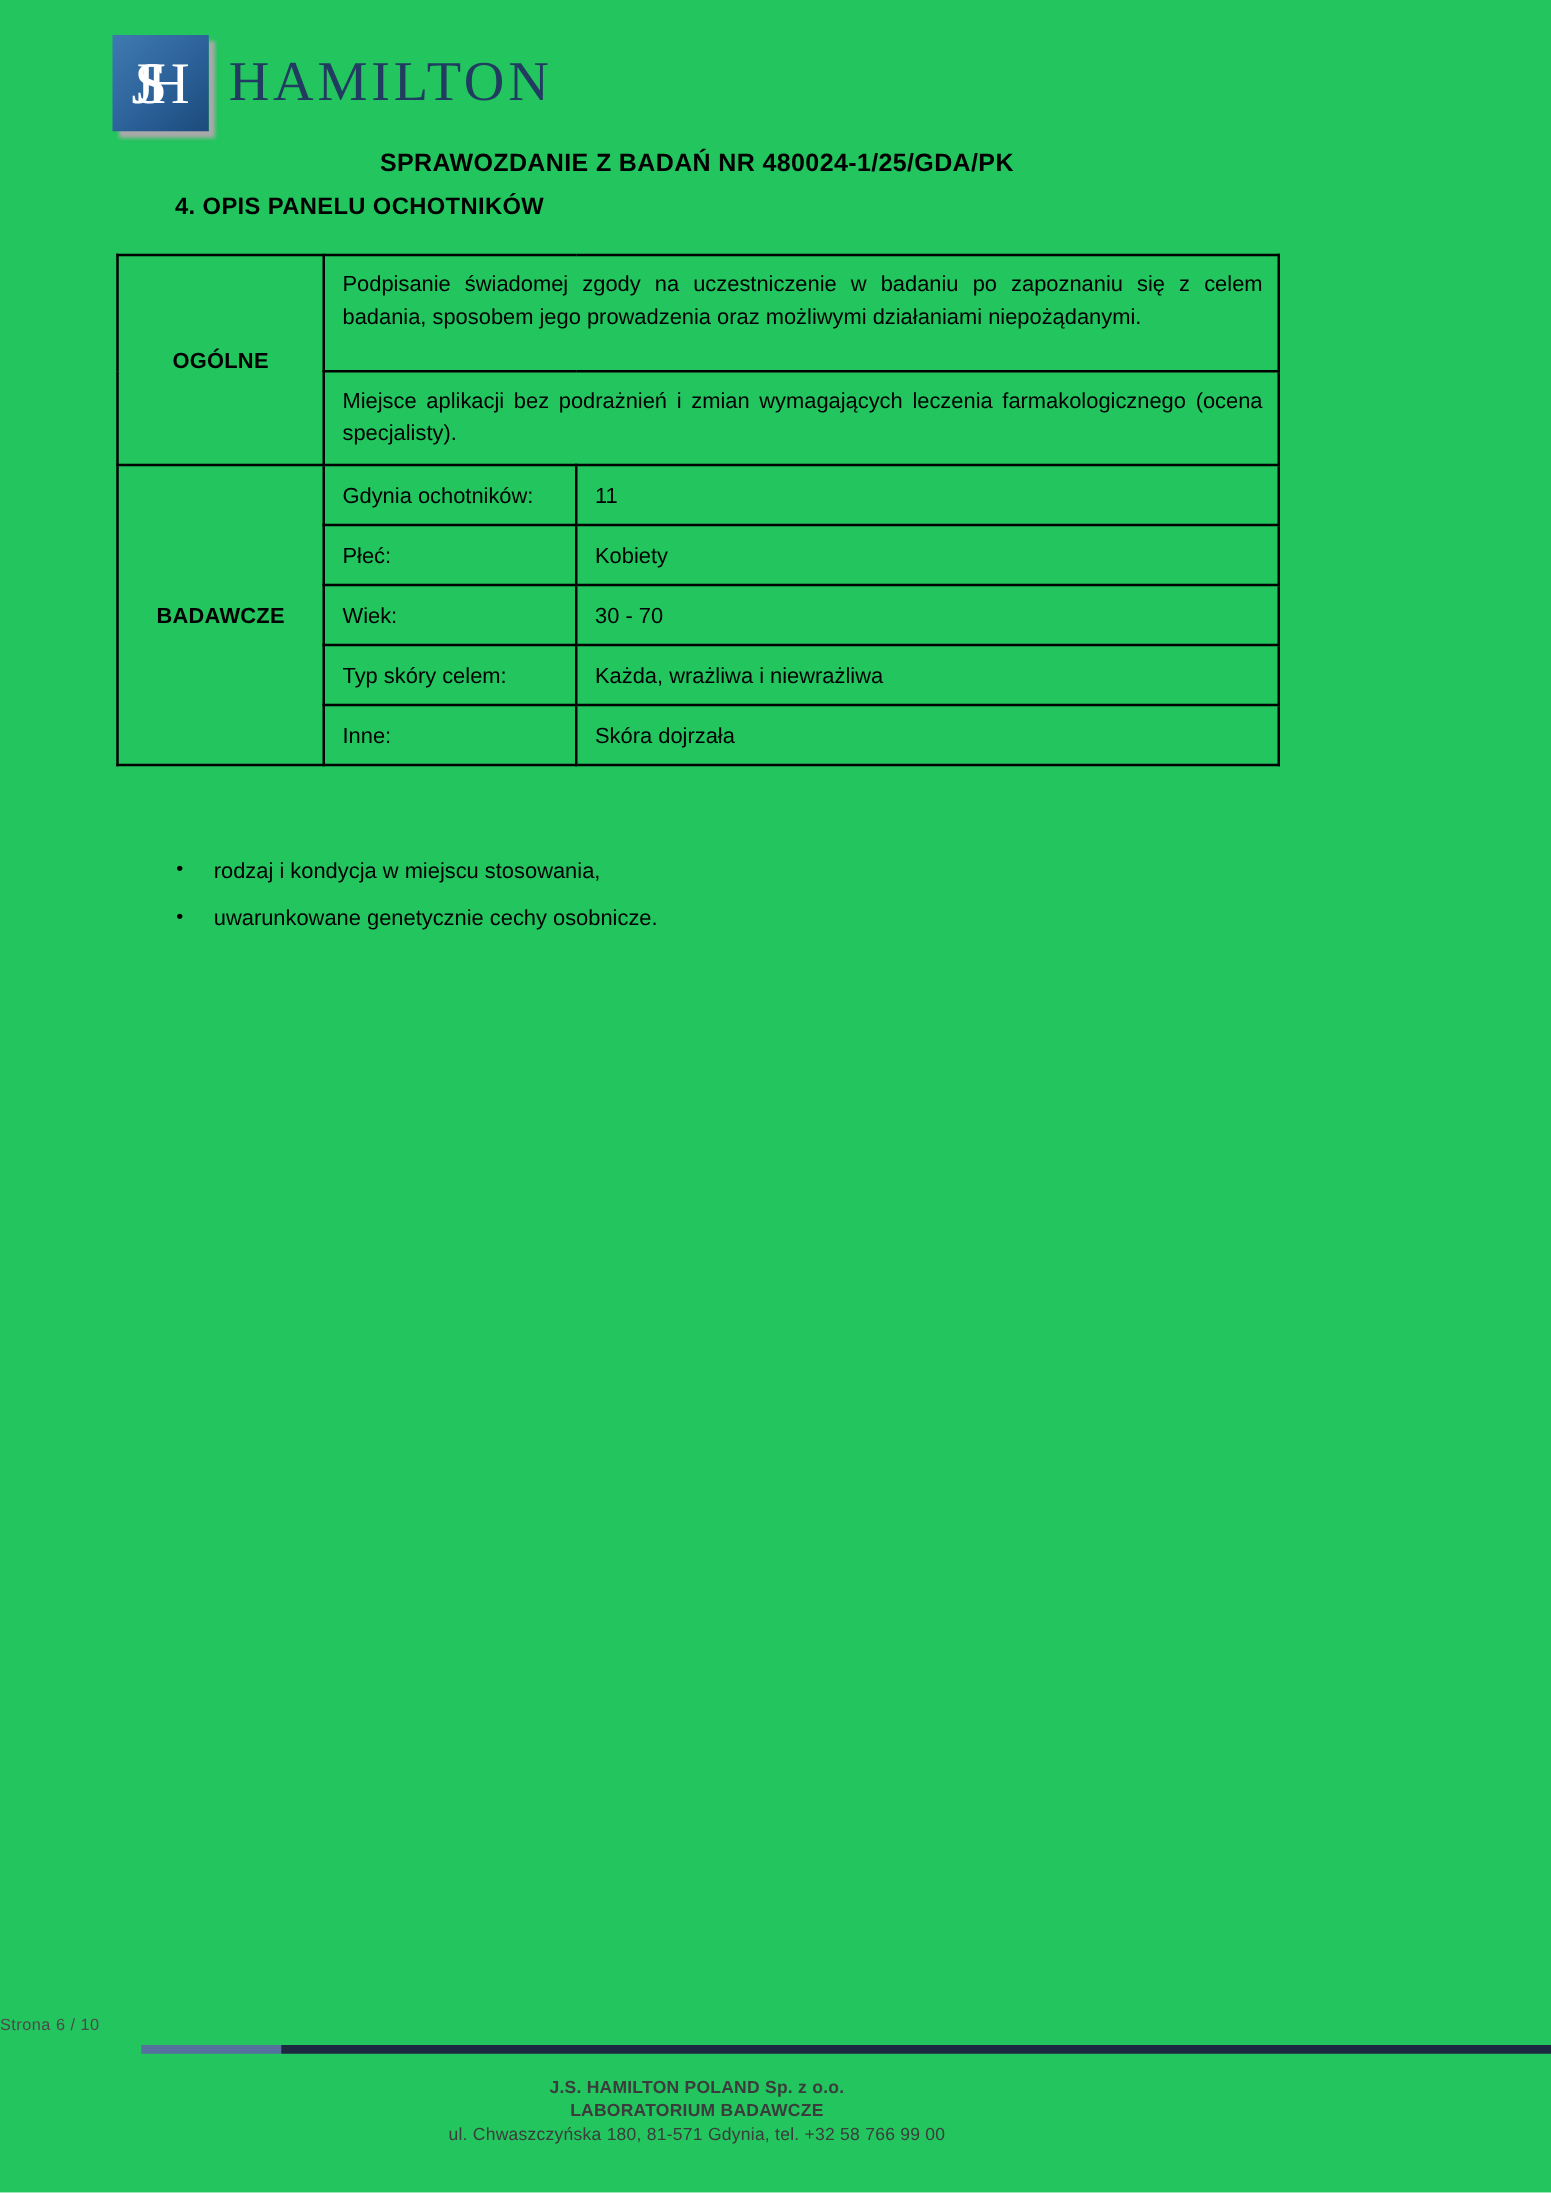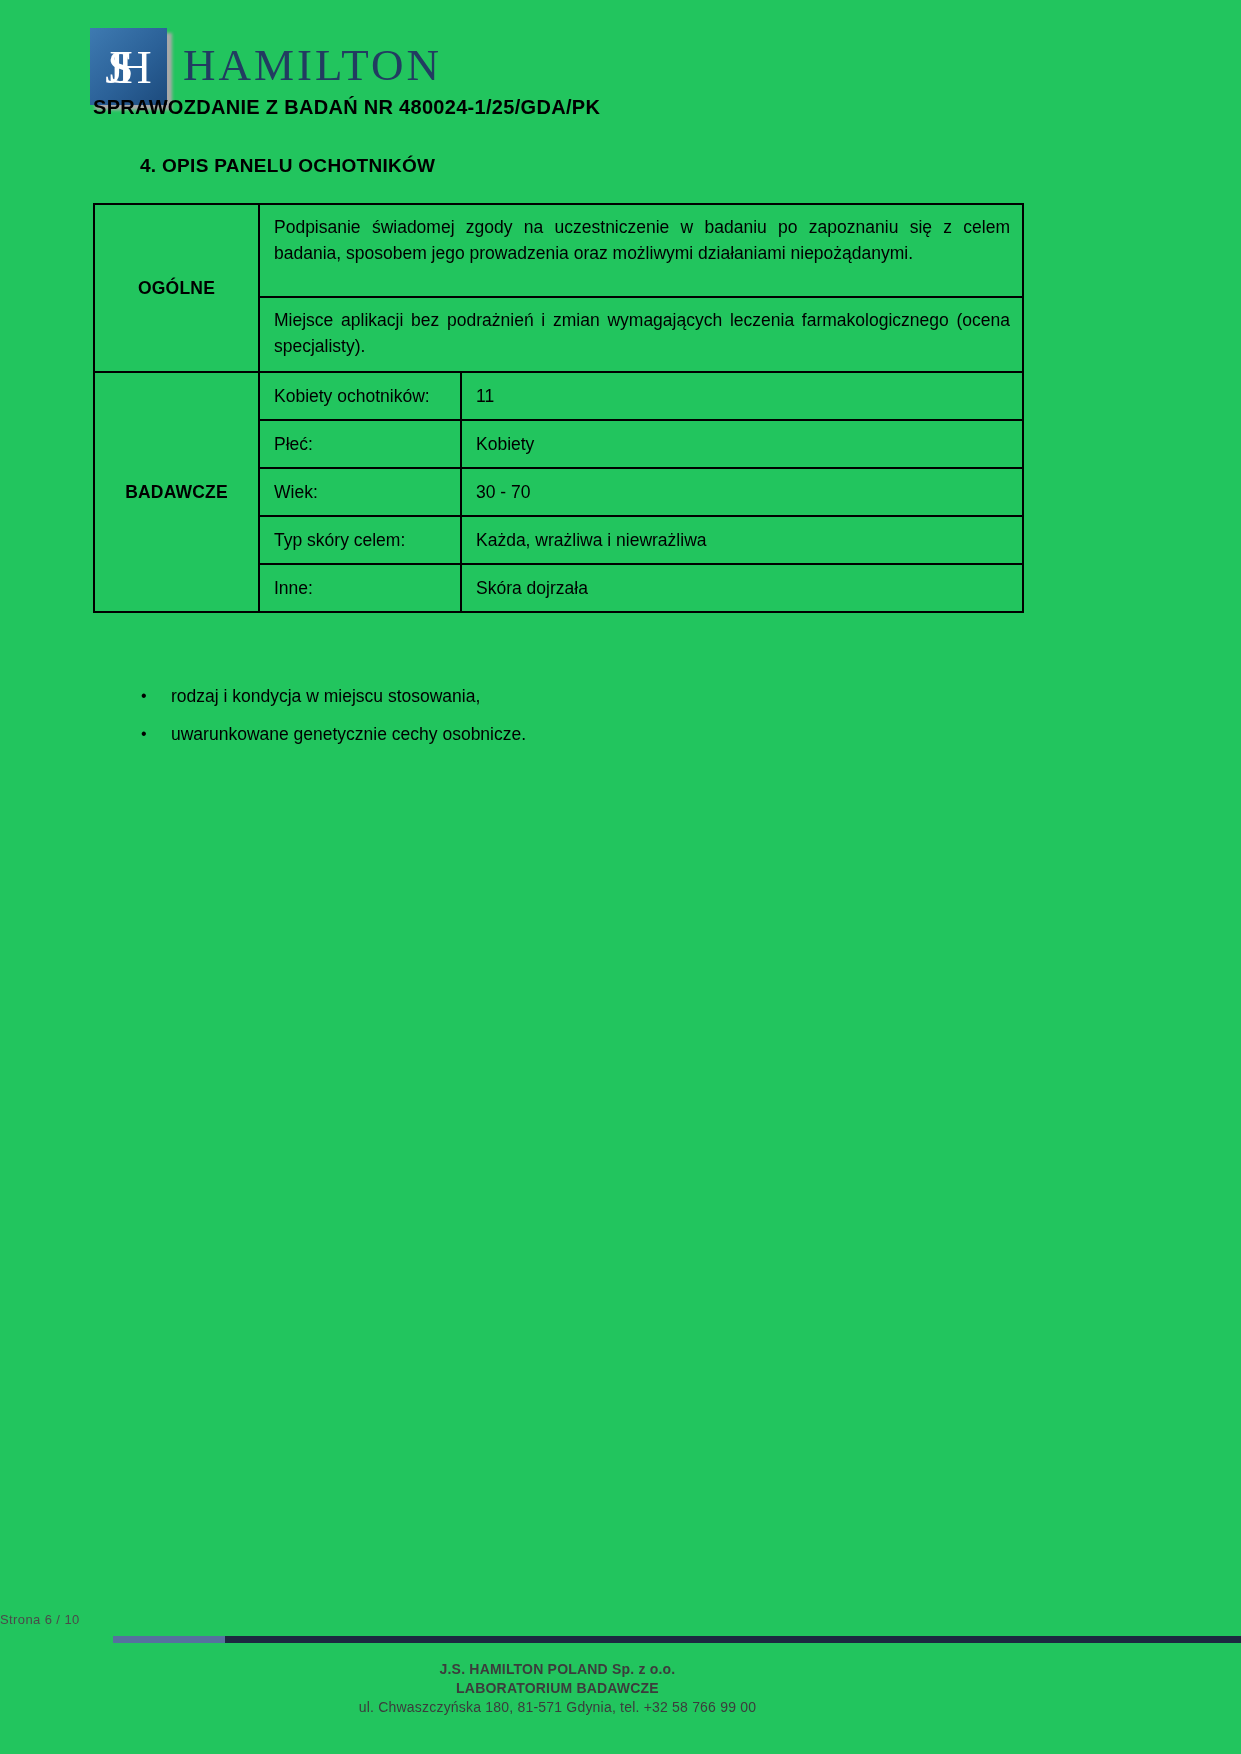--- a/index.html
+++ b/index.html
@@ -19,21 +19,21 @@
     font-family:"Liberation Serif",serif;color:#ffffff;font-size:47px;line-height:1;
     letter-spacing:-0.34em;padding-right:0.34em;margin-top:2px;
   }
   .brand{
     position:absolute;left:183px;top:36px;
     font-family:"Liberation Serif",serif;font-size:45px;line-height:1.3;
     color:#223c61;letter-spacing:3px;
   }
 
   .title{
-    position:absolute;top:96px;left:93px;width:929px;
+    position:absolute;top:120px;left:93px;width:929px;text-align:center;
     font-weight:bold;font-size:20px;letter-spacing:0.3px;
   }
   .section-heading{
     position:absolute;top:155px;left:140px;font-weight:bold;font-size:19px;letter-spacing:0.3px;
   }
 
   
   .panel-table{
     position:absolute;top:203px;left:93px;width:929px;
     border-collapse:collapse;table-layout:fixed;
@@ -92,21 +92,21 @@
     <tbody>
       <tr class="r-og1">
         <td class="label-cell" rowspan="2">OGÓLNE</td>
         <td class="text-cell" colspan="2">Podpisanie świadomej zgody na uczestniczenie w badaniu po zapoznaniu się z celem badania, sposobem jego prowadzenia oraz możliwymi działaniami niepożądanymi.</td>
       </tr>
       <tr class="r-og2">
         <td class="text-cell" colspan="2">Miejsce aplikacji bez podrażnień i zmian wymagających leczenia farmakologicznego (ocena specjalisty).</td>
       </tr>
       <tr class="r-k">
         <td class="label-cell" rowspan="5">BADAWCZE</td>
-        <td class="k-label">Kobiety ochotników:</td>
+        <td class="k-label">Gdynia ochotników:</td>
         <td class="k-value">11</td>
       </tr>
       <tr class="r-k">
         <td class="k-label">Płeć:</td>
         <td class="k-value">Kobiety</td>
       </tr>
       <tr class="r-k">
         <td class="k-label">Wiek:</td>
         <td class="k-value">30 - 70</td>
       </tr>

